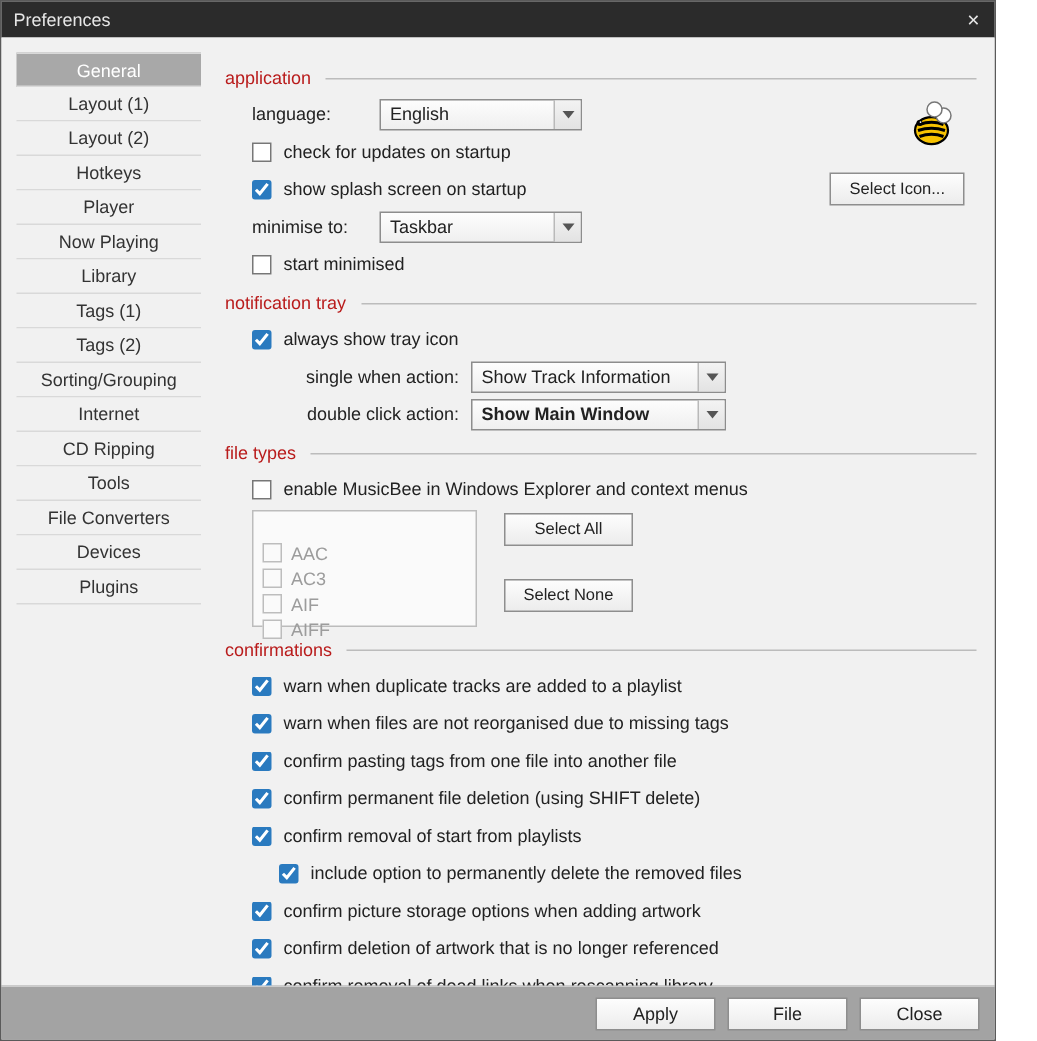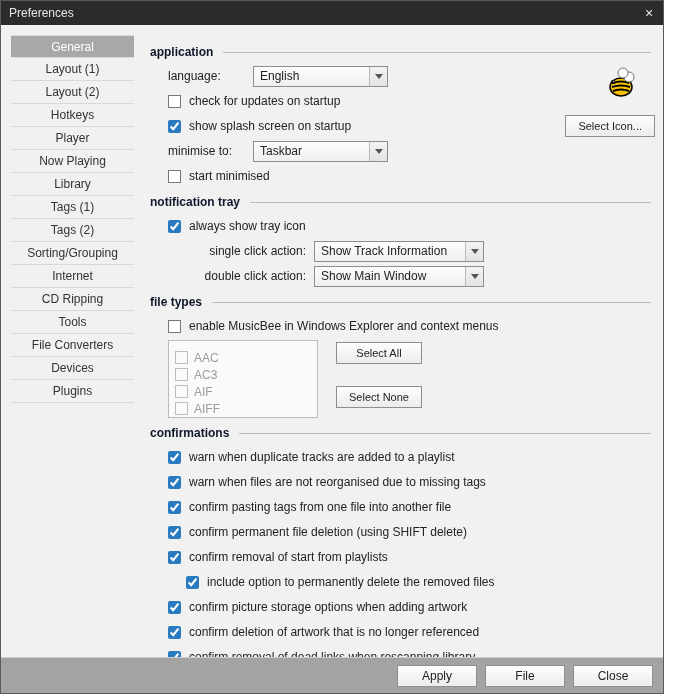--- a/index.html
+++ b/index.html
@@ -17,42 +17,42 @@
   .sidebar { width: 133px; padding: 10px 0 0 10px; }
   .side-item { height: 23px; line-height: 23px; text-align: center; color: #333; background: #f1f1f1; border-bottom: 1px solid #d9d9d9; font-size: 12px; cursor: default; }
   .side-item:first-child { border-top: 1px solid #d9d9d9; }
   .side-item.active { background: #a8a8a8; color: #fff; }
 
   
   .main { flex: 1; padding: 12px 12px 4px 16px; position: relative; overflow: hidden; }
 
   .section { margin-bottom: 6px; }
   .section-header { display: flex; align-items: center; gap: 10px; margin: 8px 0 6px 0; }
-  .section-header .label { color: #0f172a; font-weight: 700; font-size: 12px; white-space: nowrap; }
+  .section-header .label { color: #b91c1c; font-weight: 400; font-size: 12px; white-space: nowrap; }
   .section-header .rule { flex: 1; height: 1px; background: #bcbcbc; }
 
   .row { display: flex; align-items: center; margin: 3px 0 3px 18px; gap: 8px; min-height: 22px; }
   .row.ind1 { margin-left: 36px; }
   .label-col { width: 77px; text-align: left; color: #222; }
 
   input[type="checkbox"] { width: 13px; height: 13px; accent-color: #2a7abf; }
   .cb-off { width: 13px; height: 13px; appearance: none; border: 1px solid #777; background: #fff; }
   .cb-off.dis { border-color: #bdbdbd; background:#fafafa; }
 
   .select { height: 21px; border: 1px solid #8d8d8d; background: linear-gradient(#fdfdfd,#efefef); display: inline-flex; align-items: center; padding: 0 4px 0 6px; position: relative; min-width: 130px; }
   .select .arrow { position: absolute; right: 0; top: 0; bottom: 0; width: 18px; border-left: 1px solid #b9b9b9; background: linear-gradient(#f3f3f3,#e3e3e3); display:flex; align-items:center; justify-content:center; }
   .select .arrow::after { content:""; border-left:4px solid transparent; border-right:4px solid transparent; border-top:5px solid #555; }
 
   .btn { height: 22px; min-width: 80px; padding: 0 12px; border: 1px solid #8e8e8e; background: linear-gradient(#fdfdfd,#ececec); display:inline-flex; align-items:center; justify-content:center; font-size:12px; color:#222; cursor:default; }
   .btn.small { min-width: 70px; font-size: 11px; }
 
   .icon-block { position:absolute; top:40px; right:18px; width:48px; text-align:center; }
   .bee { width:40px; height:36px; margin:0 auto 10px auto; position:relative; }
 
-  .ft-box { border:1px solid #bcbcbc; background:#fafafa; width:150px; height:78px; padding:8px 6px; margin-left:18px; }
+  .ft-box { border:1px solid #bcbcbc; background:#fafafa; width:150px; height:78px; padding:19px 6px; margin-left:18px; }
   .ft-row { display:flex; align-items:center; gap:6px; color:#9c9c9c; font-size:12px; height:17px; }
 
   .footer { height: 36px; border-top:1px solid #ccc; display:flex; align-items:center; justify-content:flex-end; gap:8px; padding:0 10px; background:#a3a3a3; }
 </style>
 </head>
 <body>
 
 <div class="window">
 
   <div class="titlebar">
@@ -88,21 +88,21 @@
           <svg viewBox="0 0 40 36">
               <ellipse cx="20" cy="22" rx="11" ry="9" fill="#f7c200" stroke="#000" stroke-width="1.5"></ellipse>
               <path d="M12 18 q8 -3 16 0 M11 22 q9 -3 18 0 M12 26 q8 -3 16 0" stroke="#000" stroke-width="2" fill="none"></path>
               <circle cx="28" cy="12" r="5" fill="#fff" stroke="#777"></circle>
               <circle cx="22" cy="8" r="5" fill="#fff" stroke="#777"></circle>
               <circle cx="12" cy="17" r="2" fill="#000"></circle>
               <circle cx="12.7" cy="16.4" r="0.6" fill="#fff"></circle>
             </svg>
         </div>
       </div>
-      <div style="position:absolute; top:90px; right:8px;">
+      <div style="position:absolute; top:90px; right:20px;">
         <div class="btn small" style="min-width:74px;">Select Icon...</div>
       </div>
 
       <div class="section">
         <div class="section-header">
             <span class="label">application</span>
             <span class="rule"></span>
           </div>
 
         <div class="row">
@@ -136,29 +136,29 @@
       <div class="section">
         <div class="section-header">
             <span class="label">notification tray</span>
             <span class="rule"></span>
           </div>
         <div class="row">
           <input type="checkbox" checked="" style="">
           <span>always show tray icon</span>
         </div>
         <div class="row ind1">
-          <span style="width:120px; text-align:right;">single click action:</span>
+          <span style="width:120px; text-align:right;">single when action:</span>
           <div class="select" style="min-width:170px;">
             <span>Show Track Information</span>
               <span class="arrow"></span>
           </div>
         </div>
         <div class="row ind1">
           <span style="width:120px; text-align:right;">double click action:</span>
-          <div class="select" style="min-width:170px;">
+          <div class="select" style="min-width:170px;font-weight:bold;">
             <span>Show Main Window</span>
               <span class="arrow"></span>
           </div>
         </div>
       </div>
 
       <div class="section" style="position:relative;">
         <div class="section-header">
             <span class="label">file types</span>
             <span class="rule"></span>

